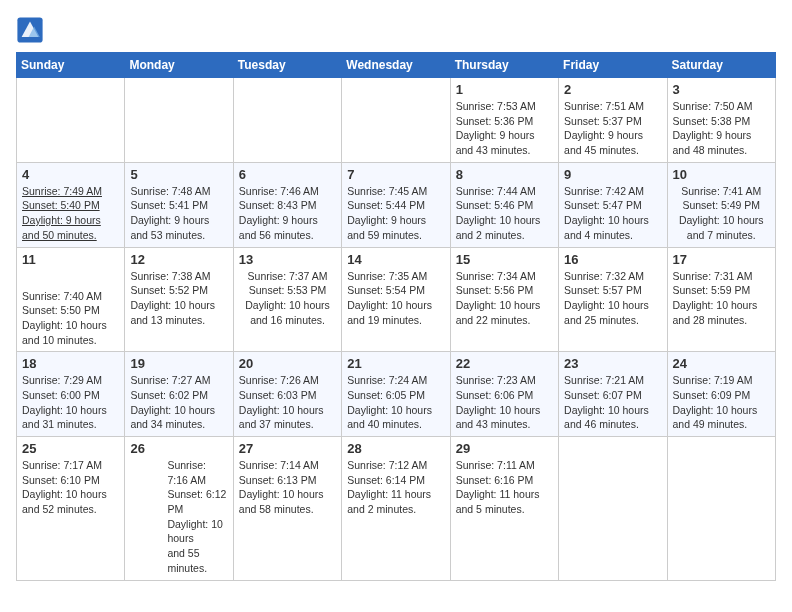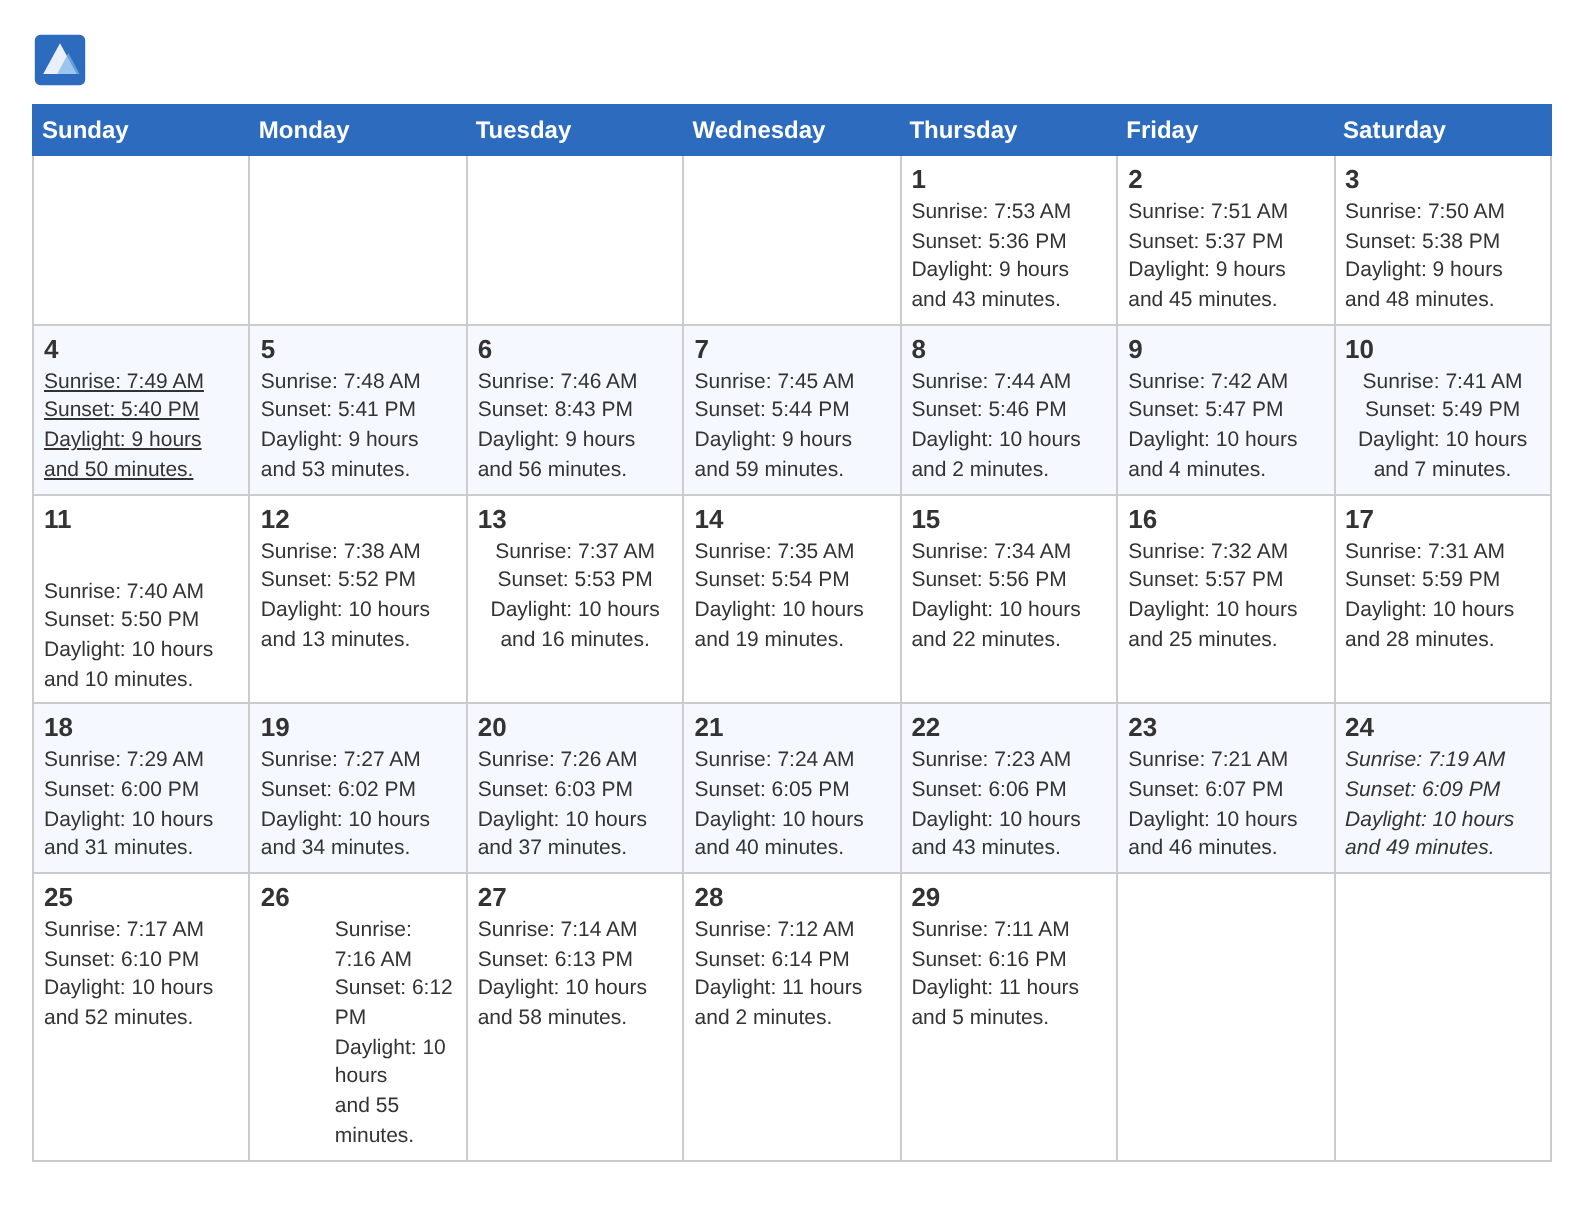--- a/index.html
+++ b/index.html
@@ -290,21 +290,21 @@
         </td>
         <td>
           <span class="day-num">23</span>
           <div class="day-info" style="white-space: pre-line;">Sunrise: 7:21 AM
 Sunset: 6:07 PM
 Daylight: 10 hours
 and 46 minutes.</div>
         </td>
         <td>
           <span class="day-num">24</span>
-          <div class="day-info" style="white-space: pre-line; font-style: italic;">Sunrise: 7:19 AM
+          <div class="day-info" style="white-space: pre-line;">Sunrise: 7:19 AM
 Sunset: 6:09 PM
 Daylight: 10 hours
 and 49 minutes.</div>
         </td>
       </tr>
       <tr>
         <td>
           <span class="day-num">25</span>
           <div class="day-info" style="white-space: pre-line;">Sunrise: 7:17 AM
 Sunset: 6:10 PM

